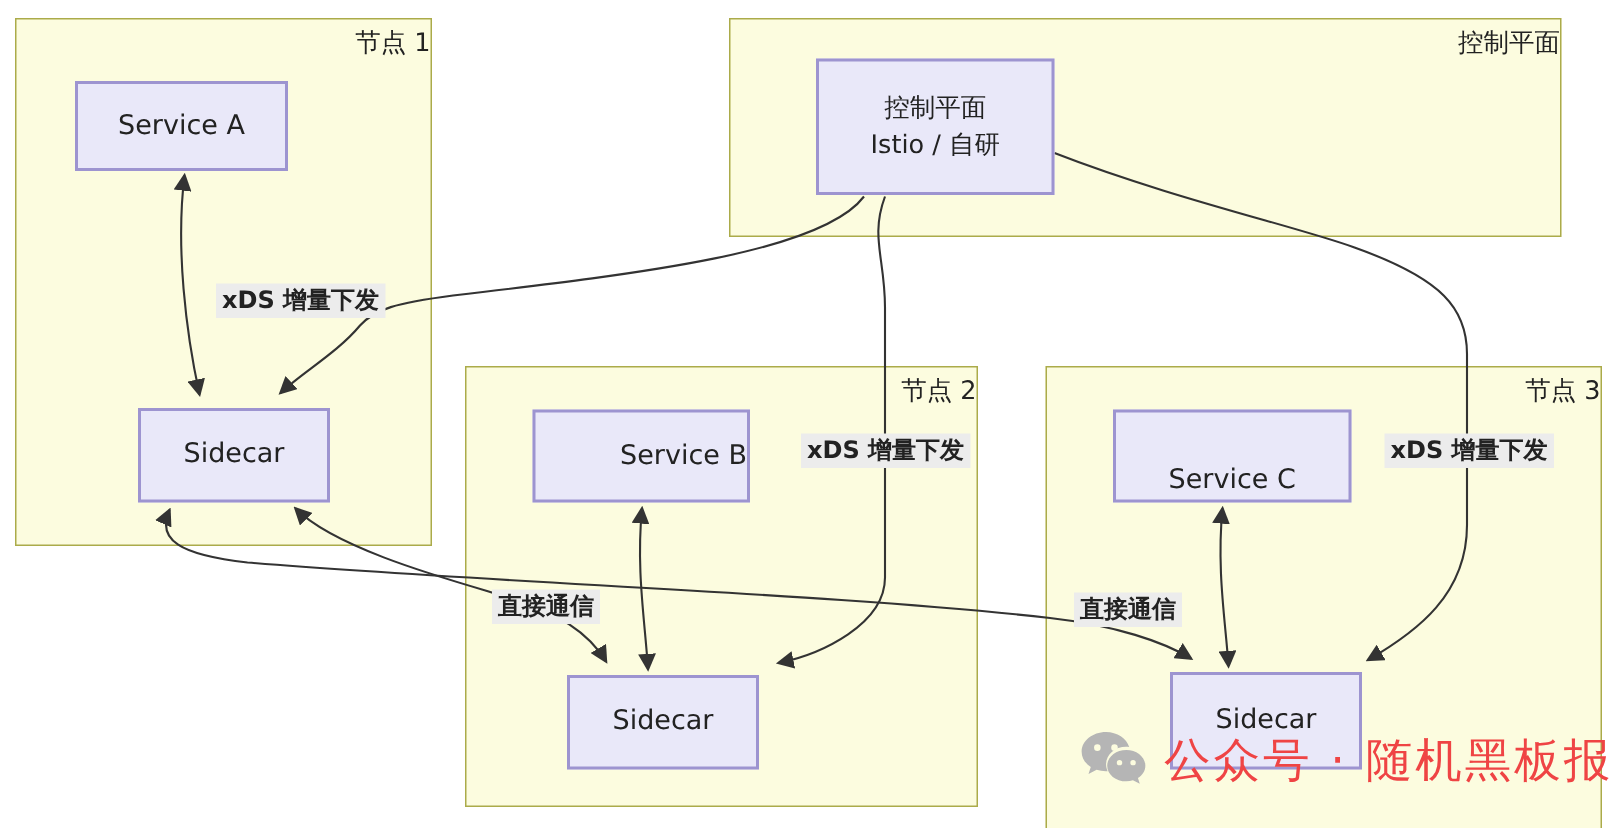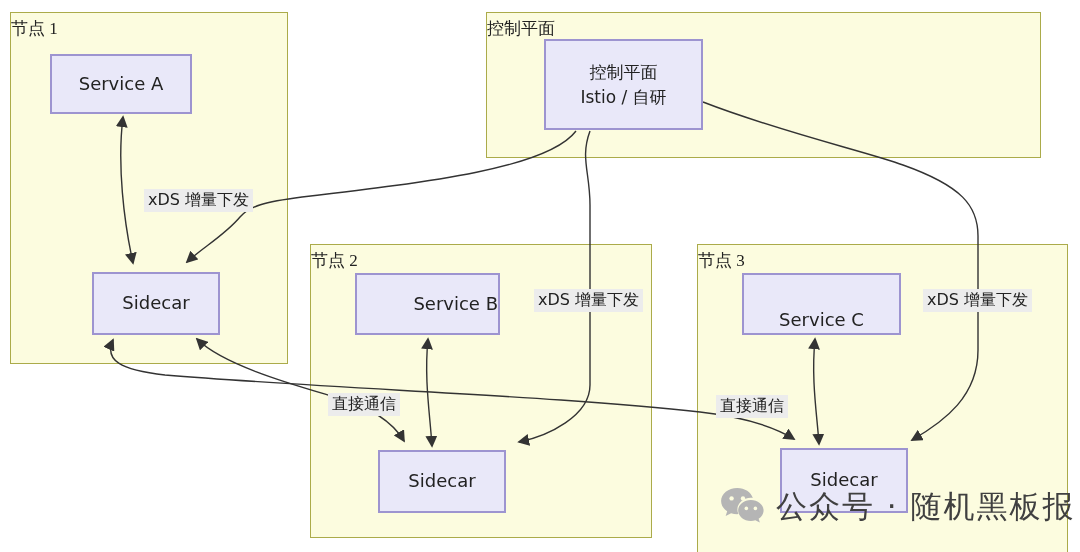--- a/index.html
+++ b/index.html
@@ -13,24 +13,23 @@
   }
   .node {
     position: absolute;
     background: #fcfcdf;
     border: 1px solid #abab4a;
     box-sizing: border-box;
   }
   .node-title {
     position: absolute;
     top: 4px; left: 0; right: 0;
-    text-align: left;
+    text-align: right;
     font-size: 17px;
     color: #222222;
-    font-family: Liberation Serif, serif;
   }
   .pbox {
     position: absolute;
     background: #e9e8f9;
     border: 2px solid #9d94d0;
     box-sizing: border-box;
     display: flex;
     flex-direction: column;
     align-items: center;
     justify-content: center;
@@ -45,28 +44,29 @@
     width: 1080px; height: 552px;
   }
   .edge-label {
     position: absolute;
     background: #ececec;
     color: #222222;
     font-size: 16px;
     line-height: 1.3;
     padding: 1px 4px;
     white-space: nowrap;
+    font-weight: bold;
   }
   .watermark {
     position: absolute;
     left: 720px; top: 486px;
     display: flex;
     align-items: center;
     gap: 10px;
-    color: #404040;
+    color: #ef4444;
     font-size: 31px;
     letter-spacing: 2px;
     white-space: nowrap;
   }
   .watermark svg { display: block; }
 </style>
 </head>
 <body>
 
 <div class="canvas">

